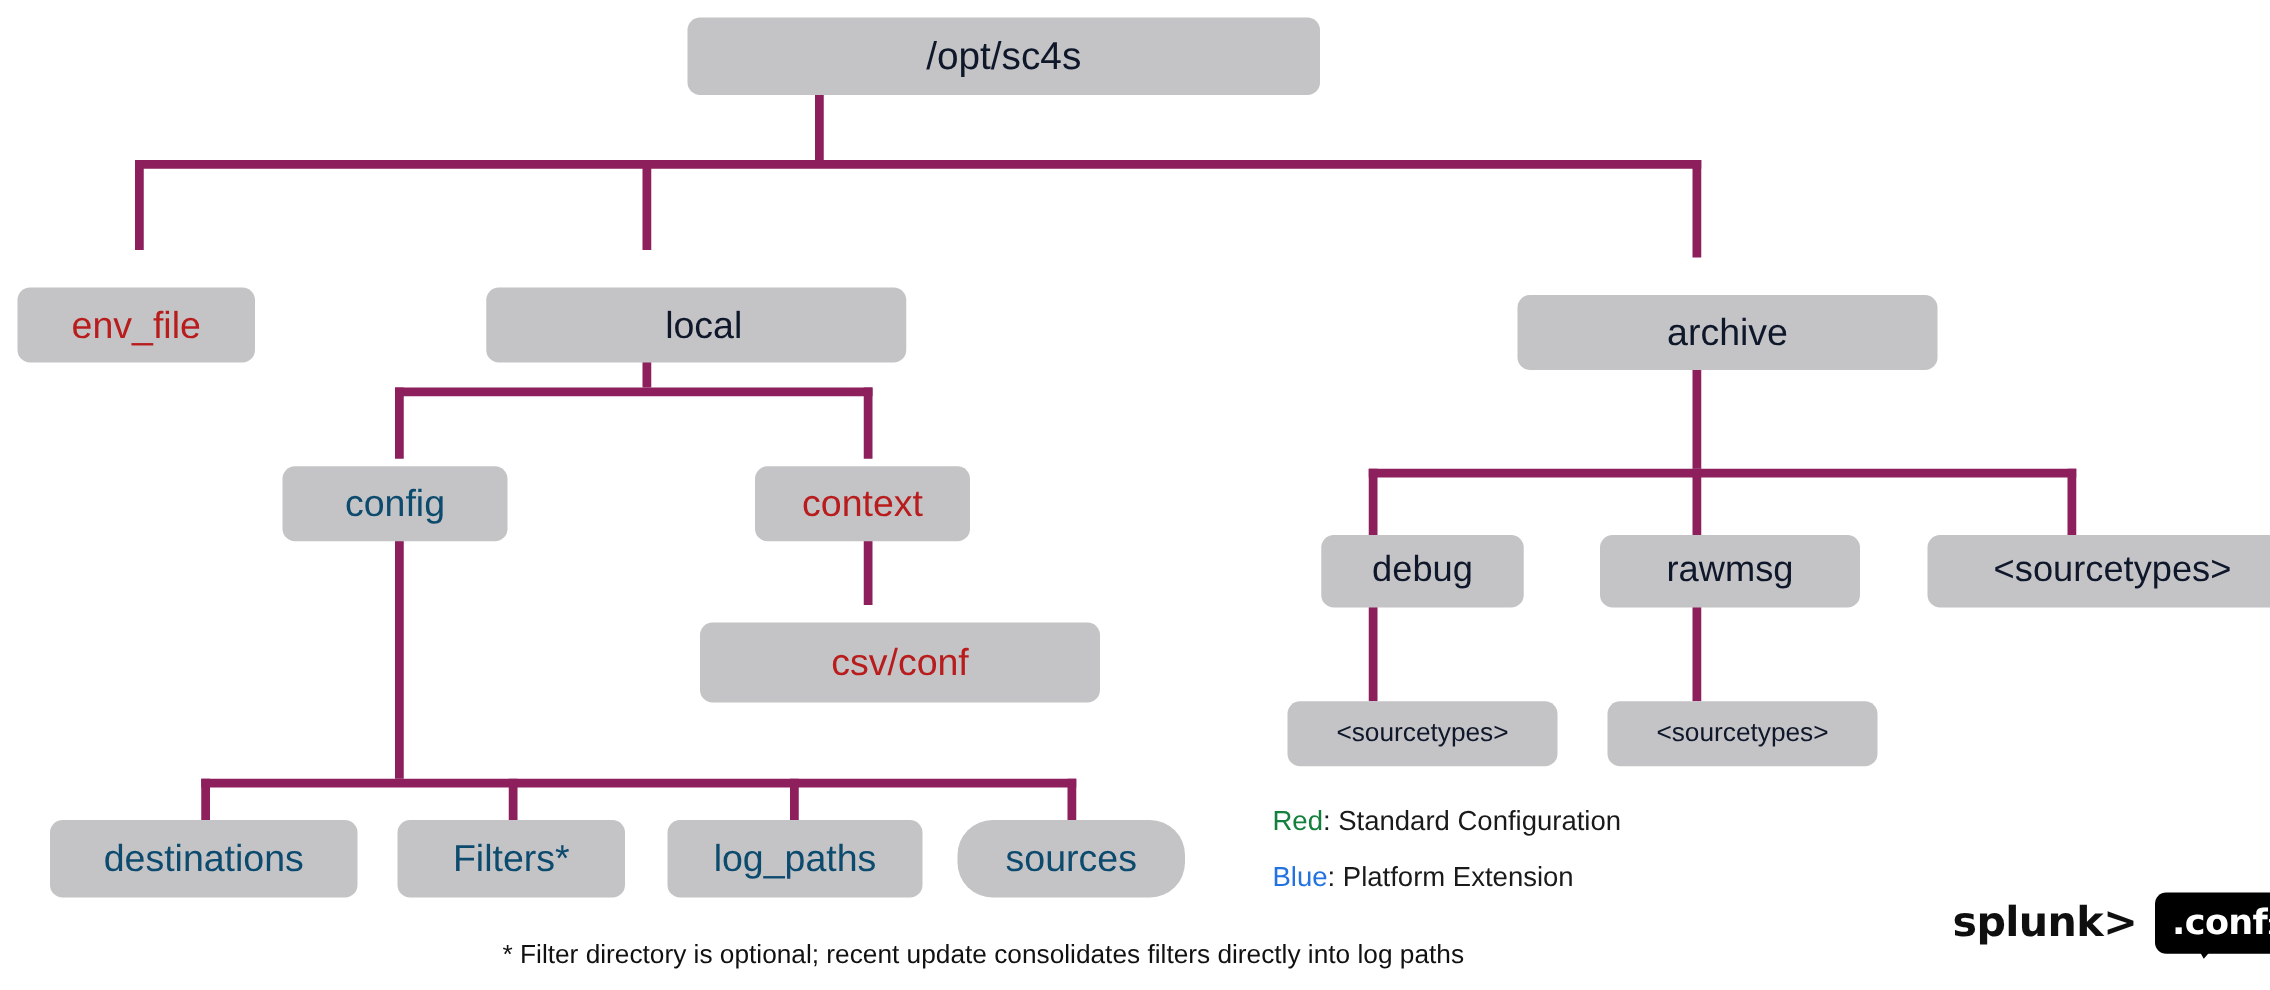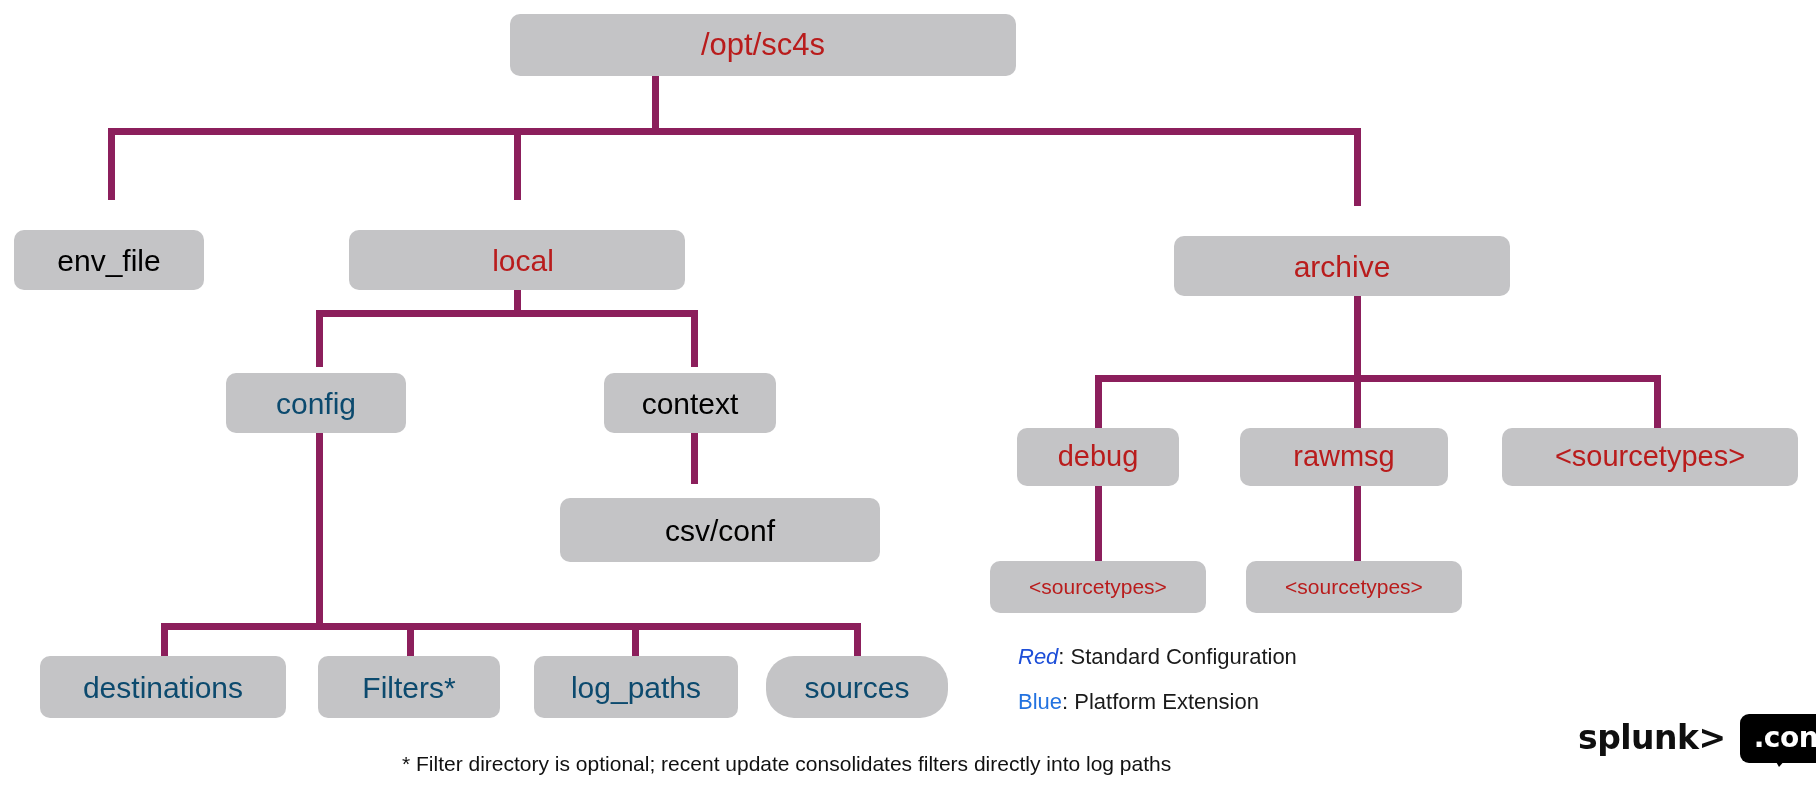--- a/index.html
+++ b/index.html
@@ -29,37 +29,37 @@
     border-radius: 10px;
     display: flex;
     align-items: center;
     justify-content: center;
     text-align: center;
     box-sizing: border-box;
     color: #000000;
     line-height: 1.1;
     white-space: nowrap;
   }
-  .node.black  { color: #b91c1c; }
-  .node.red    { color: #000000; }
+  .node.black  { color: #0f172a; margin-left: 40px; }
+  .node.red    { color: #b91c1c; }
   .node.blue   { color: #0c4a6e; }
 
   .size-xl  { font-size: 31px; }
   .size-lg  { font-size: 30px; }
   .size-md  { font-size: 29px; }
   .size-sm  { font-size: 21px; }
 
   
   .legend {
     position: absolute;
     font-size: 22px;
     color: #1a1a1a;
     white-space: nowrap;
   }
-  .legend .kw-red  { color: #1d4ed8; font-style: italic; }
+  .legend .kw-red  { color: #15803d; }
   .legend .kw-blue { color: #2272E0; }
 
   
   .footnote {
     position: absolute;
     font-size: 21px;
     color: #111111;
     white-space: nowrap;
   }
 
@@ -69,21 +69,20 @@
     display: flex;
     align-items: center;
     gap: 14px;
   }
   .logo-splunk {
     font-size: 33px;
     font-weight: 600;
     letter-spacing: -0.5px;
     color: #0f0f0f;
     font-family: "DejaVu Sans", sans-serif;
-    margin-left: 16px;
   }
   .logo-conf-wrap {
     position: relative;
   }
   .logo-conf {
     background: #000000;
     color: #ffffff;
     font-size: 28px;
     font-weight: 700;
     padding: 7px 16px 9px 14px;

